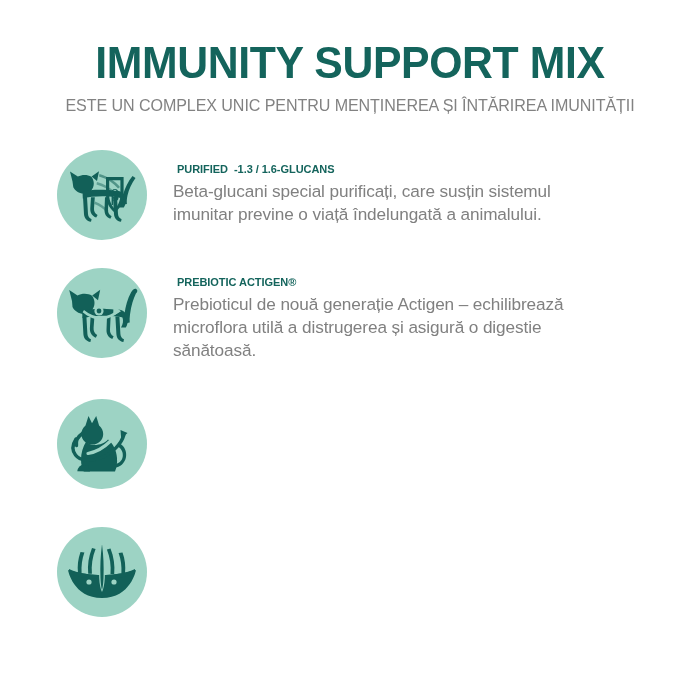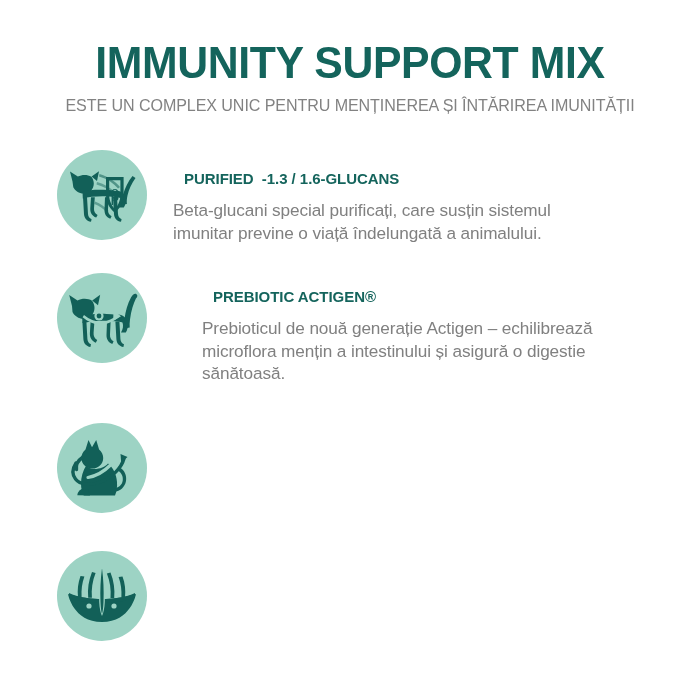--- a/index.html
+++ b/index.html
@@ -83,40 +83,40 @@
   }
 
   .feature-text {
     padding-left: 26px;
     padding-right: 20px;
     box-sizing: border-box;
     flex: 1 1 auto;
   }
   .feature-heading {
     color: #14645c;
-    font-size: 15px;
+    font-size: 11px;
     font-weight: bold;
     letter-spacing: -0.05px;
     line-height: 1.28;
-    margin: 11px;
+    margin: 4px;
     white-space: pre;
   }
   .feature-body {
     color: #808080;
     font-size: 17.2px;
     font-weight: normal;
     line-height: 1.32;
     margin: 1px 0 0 0;
     letter-spacing: -0.1px;
     white-space: pre-line;
   }
 
   
   .feature-1 { margin-top: 0px; }
-  .feature-2 { margin-top: 16px; gap: 29px; }
+  .feature-2 { margin-top: 16px; }
   .feature-3 { margin-top: 16px; }
   .feature-4 { margin-top: 28px; }
 
   .feature-1 .feature-icon-wrap { padding-top: 5px; }
   .feature-2 .feature-icon-wrap { padding-top: 12px; }
   .feature-3 .feature-icon-wrap { padding-top: 22px; }
   .feature-4 .feature-icon-wrap { padding-top: 10px; }
 
   .feature-1 .feature-text { padding-top: 13px; }
   .feature-2 .feature-text { padding-top: 15px; }
@@ -232,21 +232,21 @@
               <path d="M47.5 24.6 L55.0 30.2 L47.2 35.0 Z"></path>
               <circle cx="33.0" cy="30.0" r="4.6"></circle>
             </g>
             <circle cx="33.0" cy="30.0" r="2.4" fill="#126058"></circle>
           </svg>
         </div>
       </div>
       <div class="feature-text">
         <div class="feature-heading">PREBIOTIC ACTIGEN®</div>
         <div class="feature-body">Prebioticul de nouă generație Actigen – echilibrează
-microflora mențin a intestinului și asigură o digestie
+microflora utilă a distrugerea și asigură o digestie
 sănătoasă.</div>
       </div>
     </div>
 
     <div class="feature feature-3">
       <div class="feature-icon-wrap">
         <div class="icon-circle">
           <svg width="68" height="68" viewBox="0 0 68 68" aria-hidden="true">
             <g fill="#126058">
 

